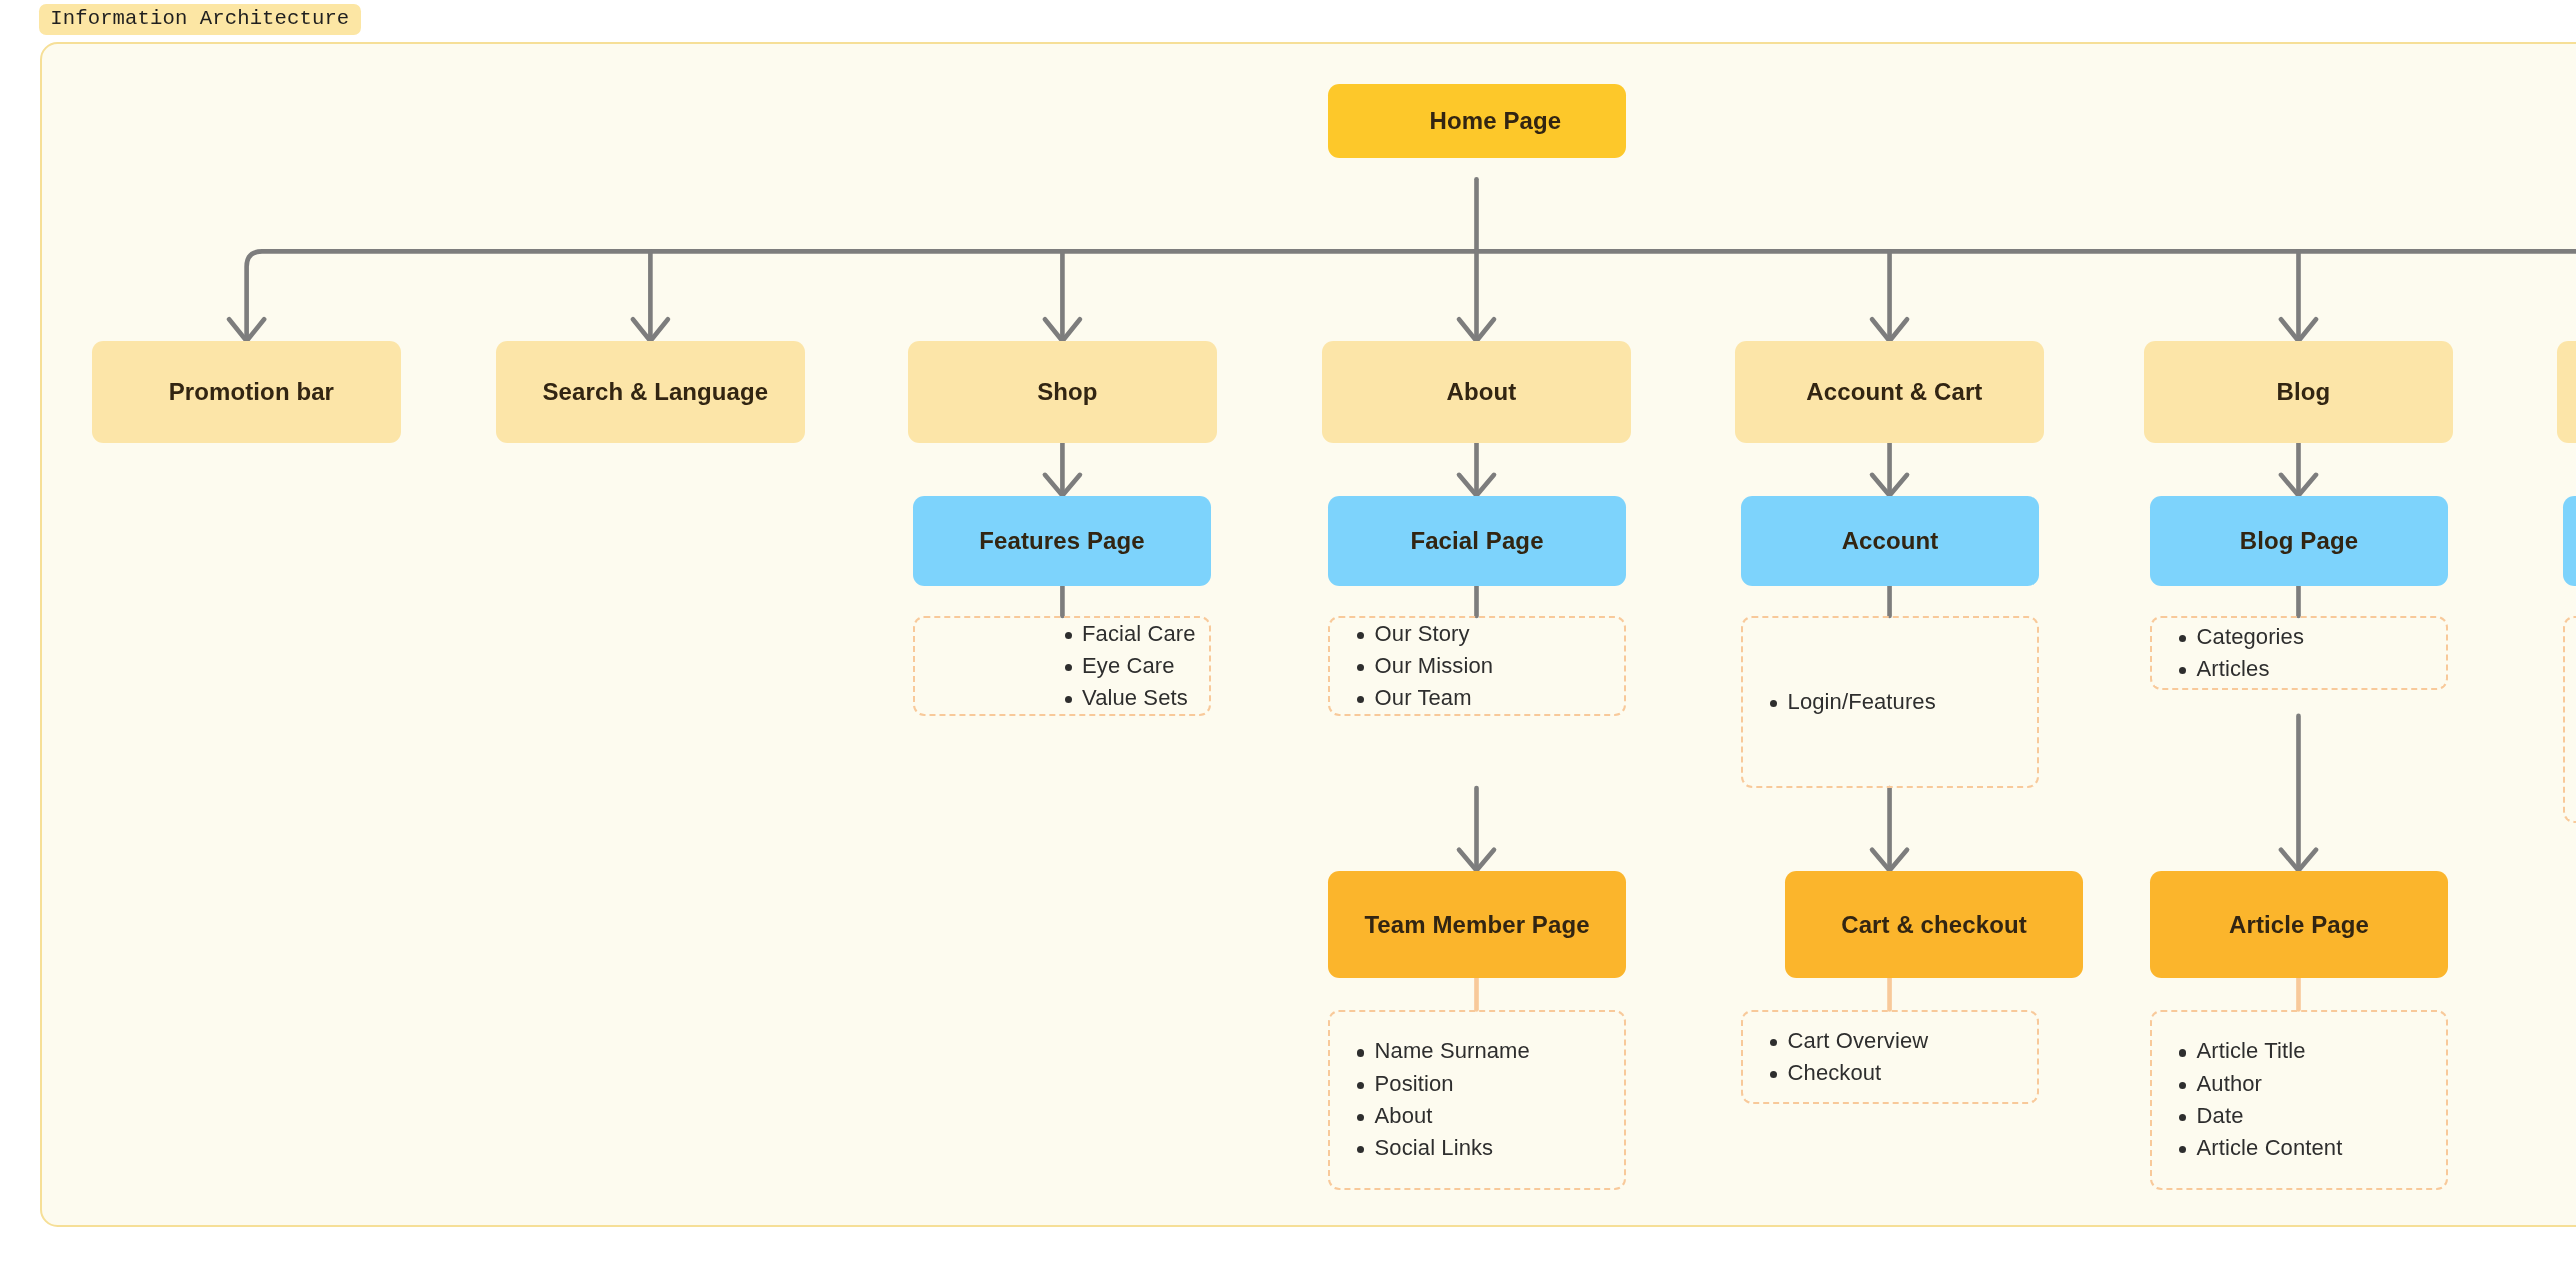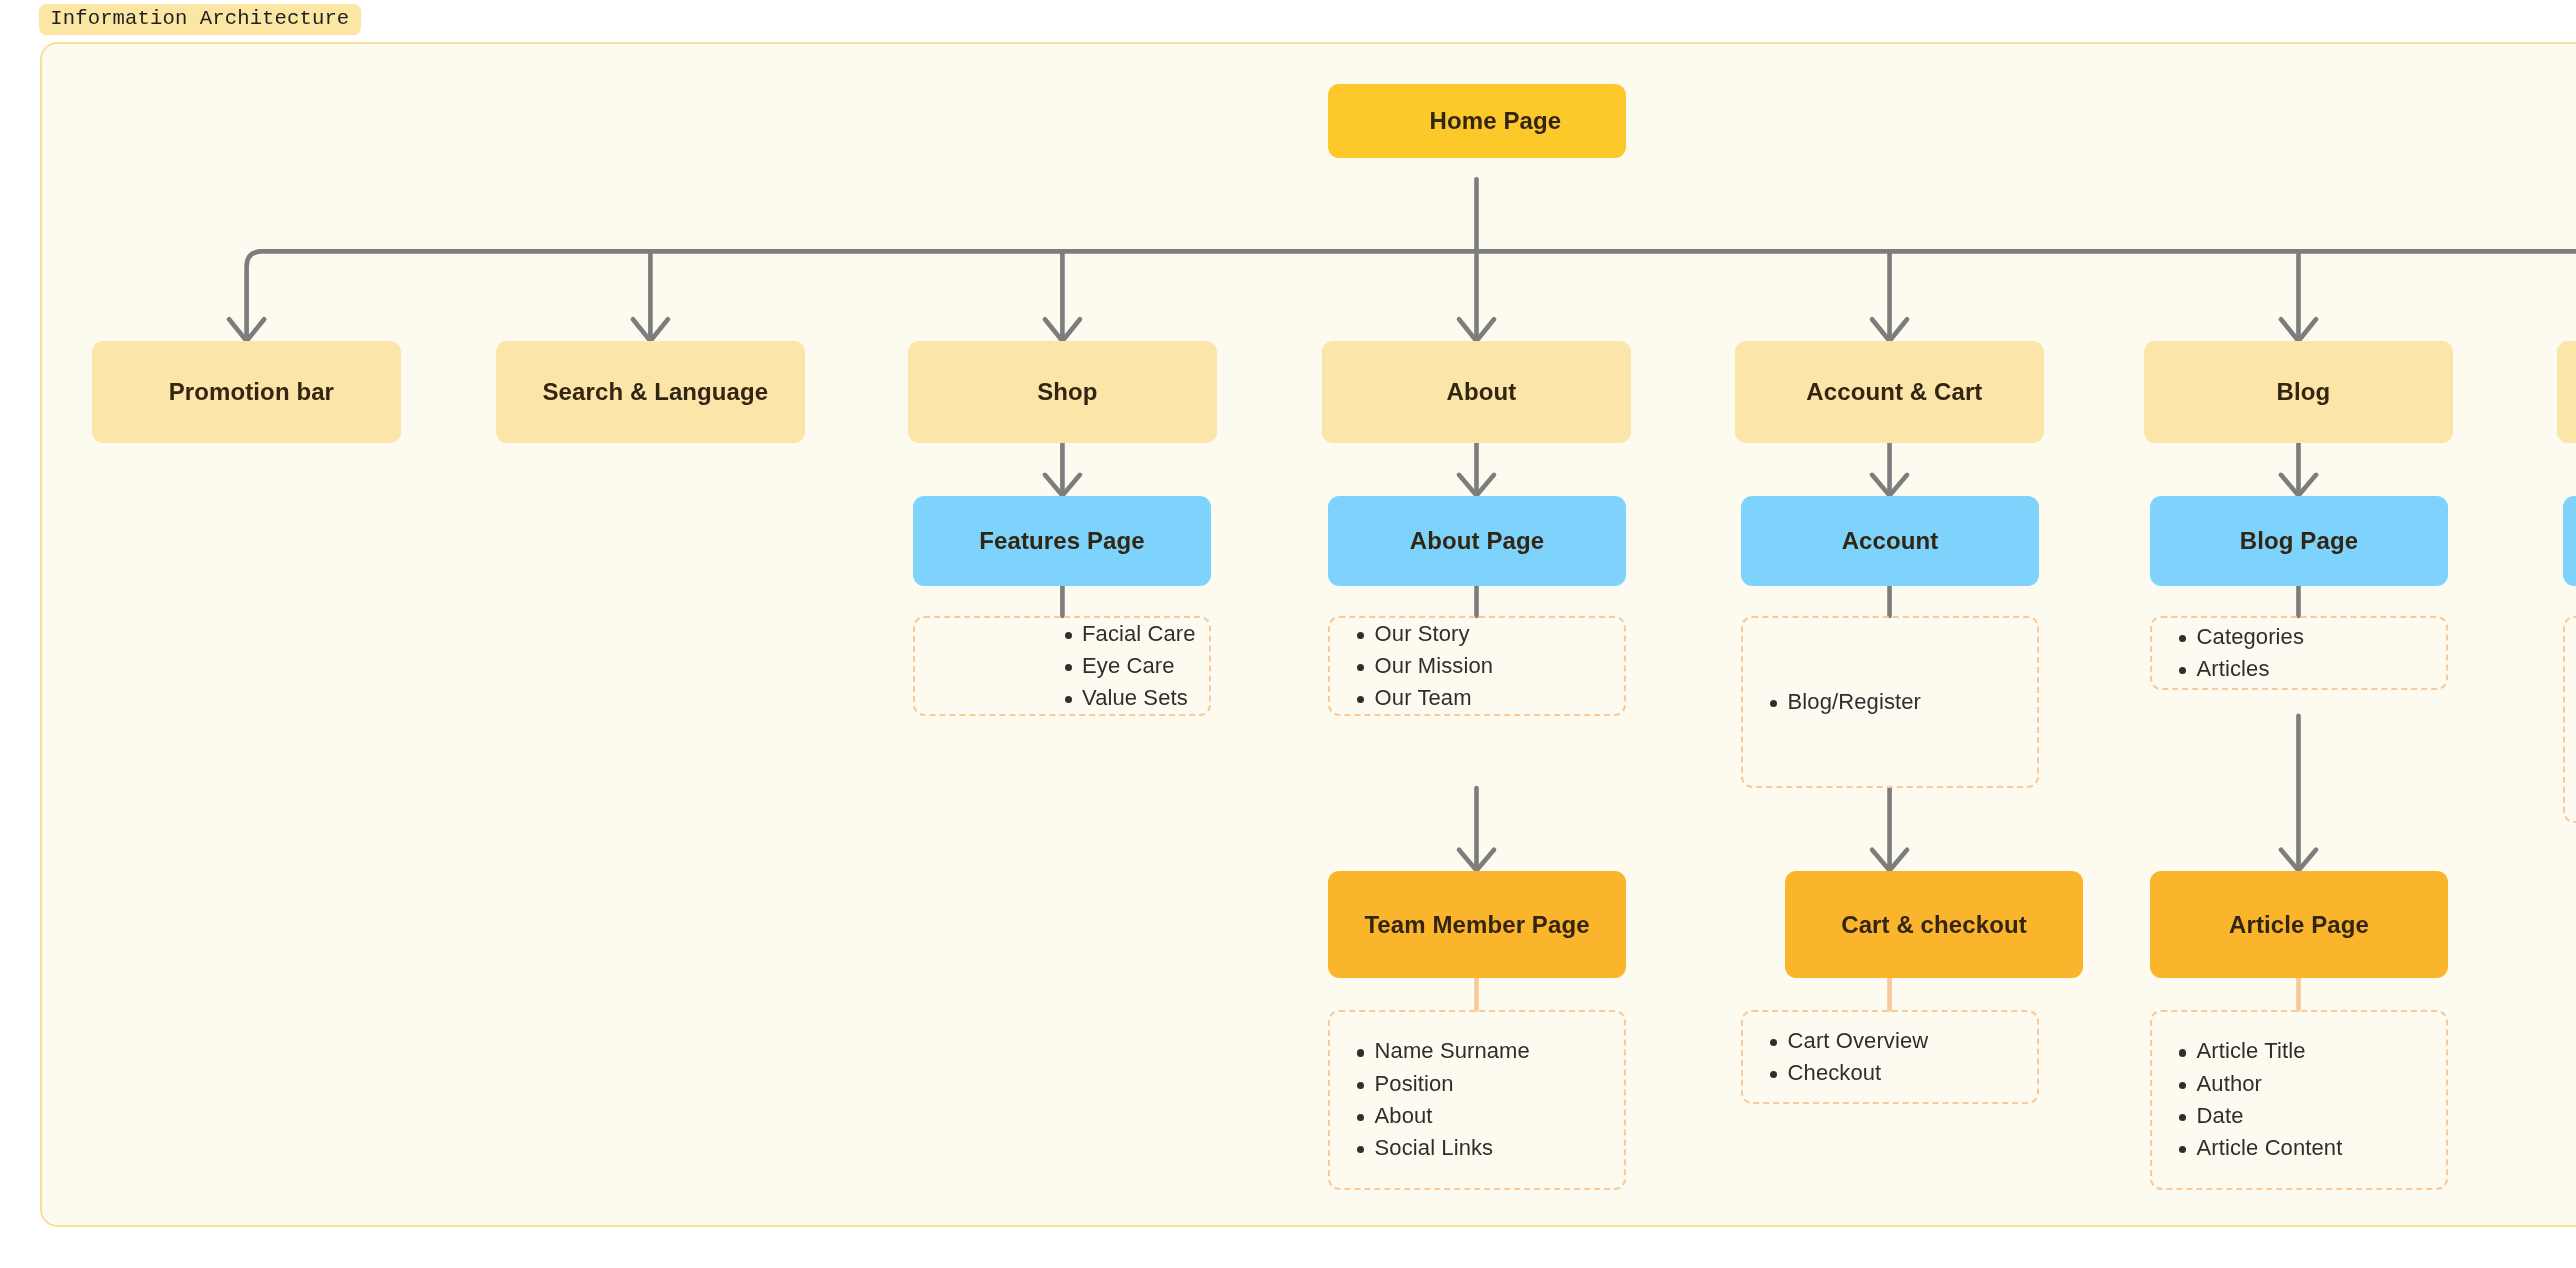--- a/index.html
+++ b/index.html
@@ -197,21 +197,21 @@
   <span>Blog</span>
 </div>
 <div class="node lvl-two" style="left:2557px; top:341px; width:309px; height:102px;">
   
 </div>
 
 <div class="node lvl-three" style="left:913px; top:496px; width:298px; height:90px;">
   <span>Features Page</span>
 </div>
 <div class="node lvl-three" style="left:1328px; top:496px; width:298px; height:90px;">
-  <span>About Page</span>
+  <span>Facial Page</span>
 </div>
 <div class="node lvl-three" style="left:1741px; top:496px; width:298px; height:90px;">
   <span>Account</span>
 </div>
 <div class="node lvl-three" style="left:2150px; top:496px; width:298px; height:90px;">
   <span>Blog Page</span>
 </div>
 <div class="node lvl-three" style="left:2563px; top:496px; width:298px; height:90px;">
   
 </div>
@@ -227,21 +227,21 @@
 <div class="bullets" style="left:1328px; top:616px; width:298px; height:100px;">
   <ul>
     <li>Our Story</li>
     <li>Our Mission</li>
     <li>Our Team</li>
   </ul>
 </div>
 
 <div class="bullets" style="left:1741px; top:616px; width:298px; height:172px;">
   <ul>
-    <li>Blog/Register</li>
+    <li>Login/Features</li>
   </ul>
 </div>
 
 <div class="bullets" style="left:2150px; top:616px; width:298px; height:74px;">
   <ul>
     <li>Categories</li>
     <li>Articles</li>
   </ul>
 </div>
 

